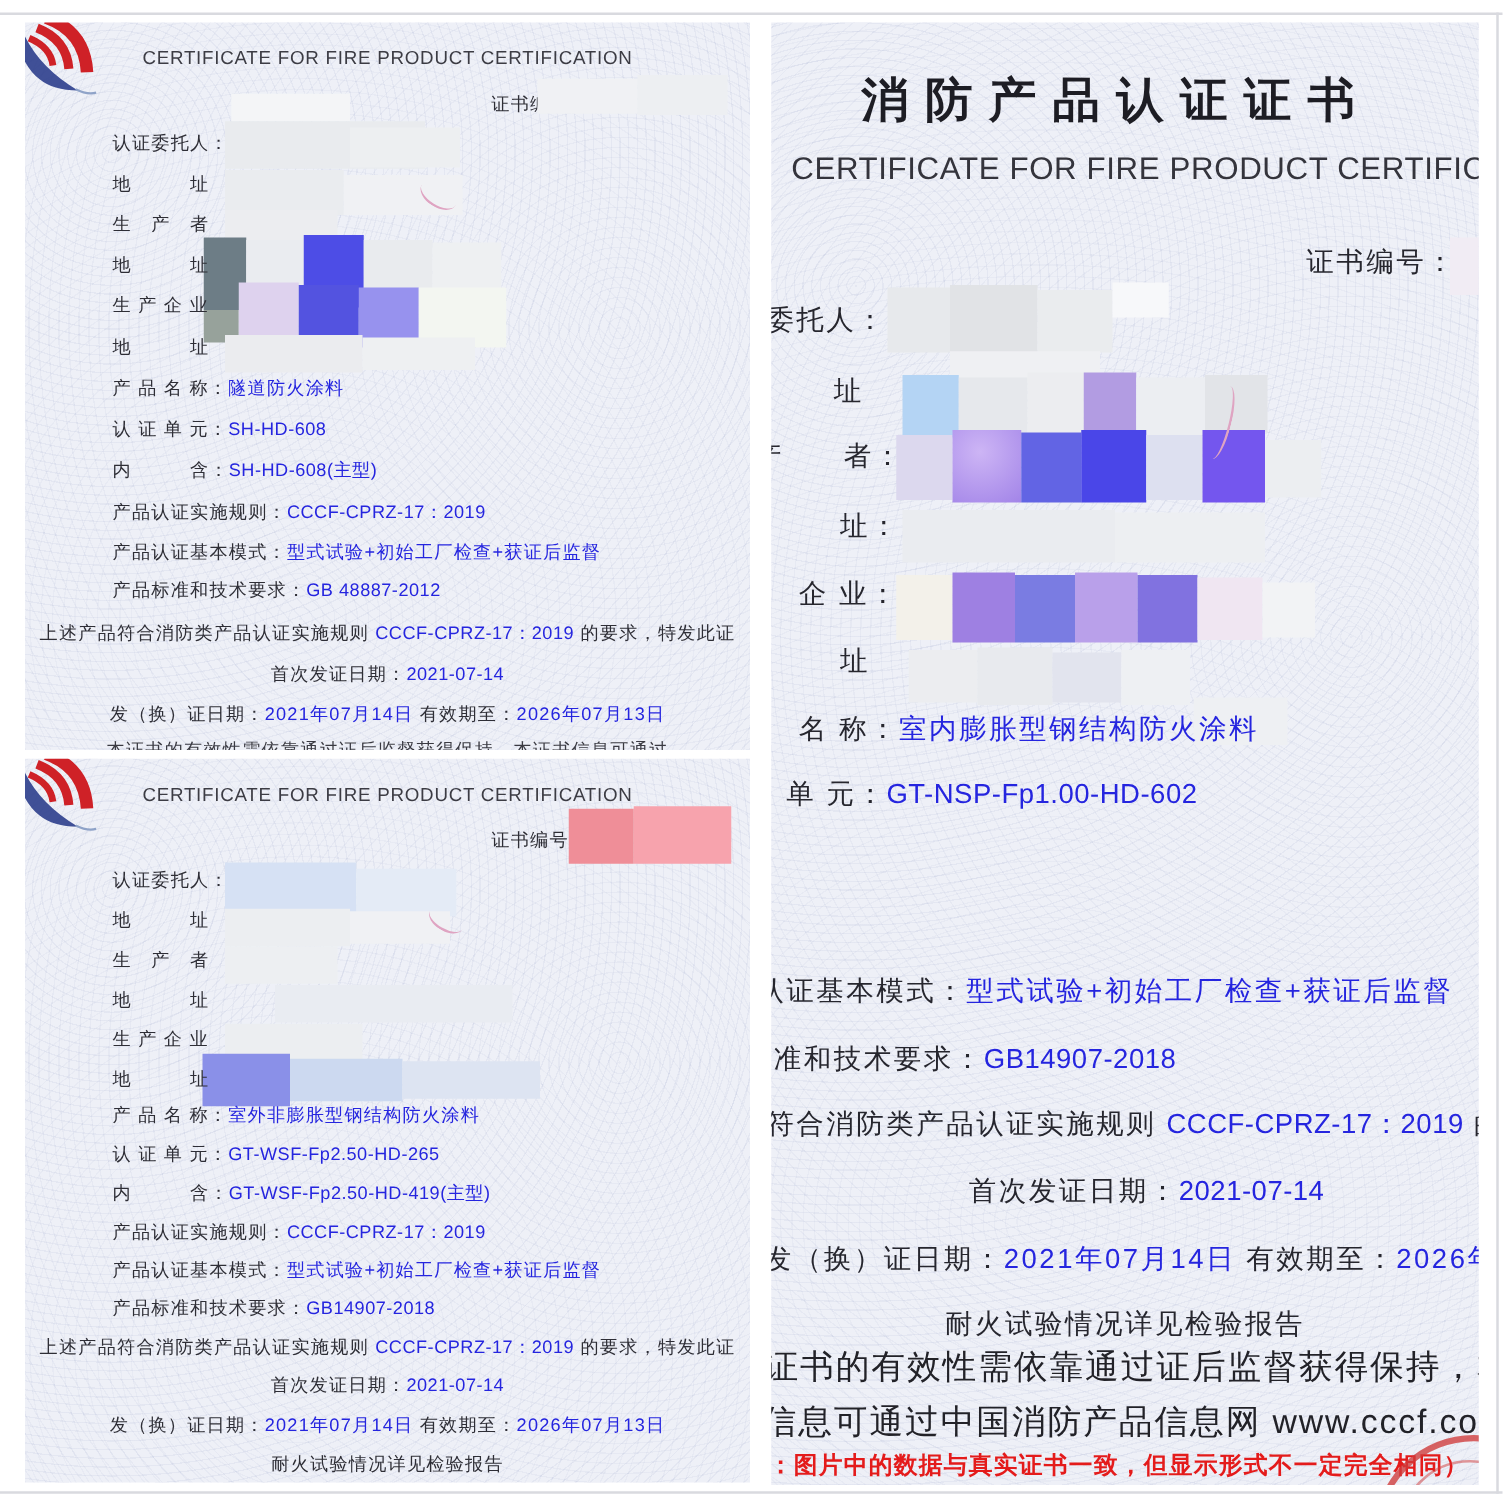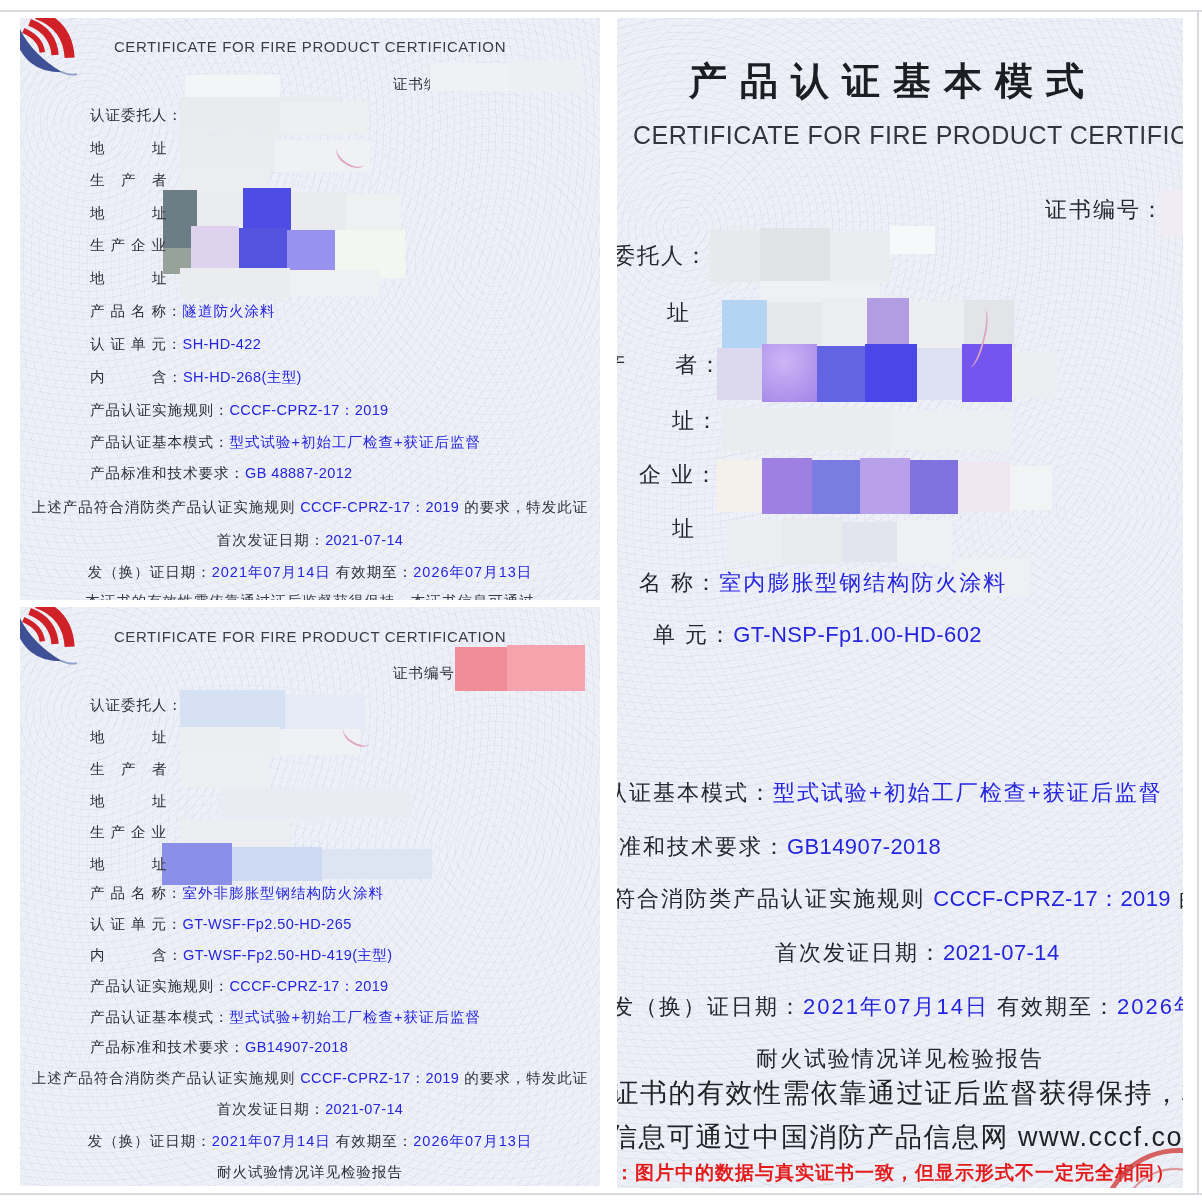--- a/index.html
+++ b/index.html
@@ -84,22 +84,22 @@
   <div class="mz" style="left:270px;top:252px;width:90px;height:26px;background:#eef0f2;"></div>
   <div class="scratch" style="left:315px;top:128px;width:32px;height:18px;transform:rotate(32deg);"></div>
 
   <div class="row" style="top:88px;"><span>认证委托人：</span></div>
   <div class="row" style="top:121px;"><span>地　　　址</span></div>
   <div class="row" style="top:153px;"><span>生　产　者</span></div>
   <div class="row" style="top:186px;"><span>地　　　址</span></div>
   <div class="row" style="top:218px;"><span>生 产 企 业</span></div>
   <div class="row" style="top:251px;"><span>地　　　址</span></div>
   <div class="row" style="top:284px;"><span>产 品 名 称：</span><span class="b">隧道防火涂料</span></div>
-  <div class="row" style="top:317px;"><span>认 证 单 元：</span><span class="b lat">SH-HD-422</span></div>
-  <div class="row" style="top:350px;"><span>内　　　含：</span><span class="b lat">SH-HD-268(主型)</span></div>
+  <div class="row" style="top:317px;"><span>认 证 单 元：</span><span class="b lat">SH-HD-608</span></div>
+  <div class="row" style="top:350px;"><span>内　　　含：</span><span class="b lat">SH-HD-608(主型)</span></div>
   <div class="row" style="top:383px;"><span>产品认证实施规则：</span><span class="b lat">CCCF-CPRZ-17：2019</span></div>
   <div class="row" style="top:415px;"><span>产品认证基本模式：</span><span class="b">型式试验+初始工厂检查+获证后监督</span></div>
   <div class="row" style="top:446px;"><span>产品标准和技术要求：</span><span class="b lat">GB 48887-2012</span></div>
   <div class="row ctr" style="top:480px;"><span>上述产品符合消防类产品认证实施规则 </span><span class="b lat">CCCF-CPRZ-17：2019</span><span> 的要求，特发此证</span></div>
   <div class="row ctr" style="top:513px;"><span>首次发证日期：</span><span class="b lat">2021-07-14</span></div>
   <div class="row ctr" style="top:545px;"><span>发（换）证日期：</span><span class="b">2021年07月14日</span><span> 有效期至：</span><span class="b">2026年07月13日</span></div>
   <div class="row ctr" style="top:574px;color:#3a3a42;"><span>本证书的有效性需依靠通过证后监督获得保持，本证书信息可通过</span></div>
 </div>
 
 <div id="bl" class="panel L">
@@ -142,21 +142,21 @@
   <div class="row" style="top:370px;"><span>产品认证实施规则：</span><span class="b lat">CCCF-CPRZ-17：2019</span></div>
   <div class="row" style="top:401px;"><span>产品认证基本模式：</span><span class="b">型式试验+初始工厂检查+获证后监督</span></div>
   <div class="row" style="top:431px;"><span>产品标准和技术要求：</span><span class="b lat">GB14907-2018</span></div>
   <div class="row ctr" style="top:462px;"><span>上述产品符合消防类产品认证实施规则 </span><span class="b lat">CCCF-CPRZ-17：2019</span><span> 的要求，特发此证</span></div>
   <div class="row ctr" style="top:493px;"><span>首次发证日期：</span><span class="b lat">2021-07-14</span></div>
   <div class="row ctr" style="top:525px;"><span>发（换）证日期：</span><span class="b">2021年07月14日</span><span> 有效期至：</span><span class="b">2026年07月13日</span></div>
   <div class="row ctr" style="top:556px;"><span>耐火试验情况详见检验报告</span></div>
 </div>
 
 <div id="rt" class="panel R">
-  <div class="row title-cn" style="top:40px;">产品认证基本模式</div>
+  <div class="row title-cn" style="top:40px;">消防产品认证证书</div>
   <div class="row subtitle" style="top:102px;left:16px;">CERTIFICATE FOR FIRE PRODUCT CERTIFICATION</div>
   <div class="row" style="top:178px;left:428px;"><span>证书编号：</span></div>
 
   <div class="mz" style="left:543px;top:172px;width:30px;height:46px;background:#f1ecf4;"></div>
   <div class="mz" style="left:93px;top:212px;width:50px;height:52px;background:#e7e9ec;"></div>
   <div class="mz" style="left:143px;top:210px;width:70px;height:55px;background:#e1e3e6;"></div>
   <div class="mz" style="left:213px;top:214px;width:60px;height:50px;background:#eaecee;"></div>
   <div class="mz" style="left:273px;top:208px;width:45px;height:28px;background:#f7f8fa;"></div>
   <div class="mz" style="left:143px;top:263px;width:120px;height:24px;background:#eff0f3;"></div>
   <div class="mz" style="left:105px;top:282px;width:45px;height:50px;background:#b4d4f4;"></div>
@@ -188,21 +188,21 @@
   <div class="mz" style="left:338px;top:540px;width:75px;height:38px;background:#eef0f3;"></div>
   <div class="scratch" style="left:352px;top:290px;width:14px;height:60px;border-bottom:0;border-right:2px solid #dfa4c2;transform:rotate(14deg);"></div>
 
   <div class="row" style="top:224px;left:-4px;"><span>委托人：</span></div>
   <div class="row" style="top:281px;left:50px;"><span>址</span></div>
   <div class="row" style="top:333px;left:-14px;"><span>产　　者：</span></div>
   <div class="row" style="top:389px;left:55px;"><span>址：</span></div>
   <div class="row" style="top:443px;left:22px;"><span>企 业：</span></div>
   <div class="row" style="top:497px;left:55px;"><span>址</span></div>
   <div class="row" style="top:551px;left:22px;"><span>名 称：</span><span class="b">室内膨胀型钢结构防火涂料</span></div>
-  <div class="row" style="top:603px;left:36px;"><span>单 元：</span><span class="b lat">GT-NSP-Fp1.00-HD-602</span></div>
+  <div class="row" style="top:603px;left:12px;"><span>单 元：</span><span class="b lat">GT-NSP-Fp1.00-HD-602</span></div>
   <div class="row" style="top:761px;left:-12px;"><span>认证基本模式：</span><span class="b">型式试验+初始工厂检查+获证后监督</span></div>
   <div class="row" style="top:815px;left:-70px;"><span>产品标准和技术要求：</span><span class="b lat">GB14907-2018</span></div>
   <div class="row" style="top:867px;left:-100px;"><span>上述产品符合消防类产品认证实施规则 </span><span class="b lat">CCCF-CPRZ-17：2019</span><span> 的要求，特发此证</span></div>
   <div class="row" style="top:921px;left:158px;"><span>首次发证日期：</span><span class="b lat">2021-07-14</span></div>
   <div class="row" style="top:975px;left:-6px;"><span>发（换）证日期：</span><span class="b">2021年07月14日</span><span> 有效期至：</span><span class="b">2026年07月13日</span></div>
   <div class="row ctr" style="top:1027px;"><span>耐火试验情况详见检验报告</span></div>
   <div class="row big" style="top:1059px;left:-34px;"><span>本证书的有效性需依靠通过证后监督获得保持，本证书</span></div>
   <div class="row big" style="top:1103px;left:-64px;"><span>证书信息可通过中国消防产品信息网 www.cccf.com.cn 查询</span></div>
   <div class="row rednote" style="top:1143px;left:-42px;"><span>（注：图片中的数据与真实证书一致，但显示形式不一定完全相同）</span></div>
 

